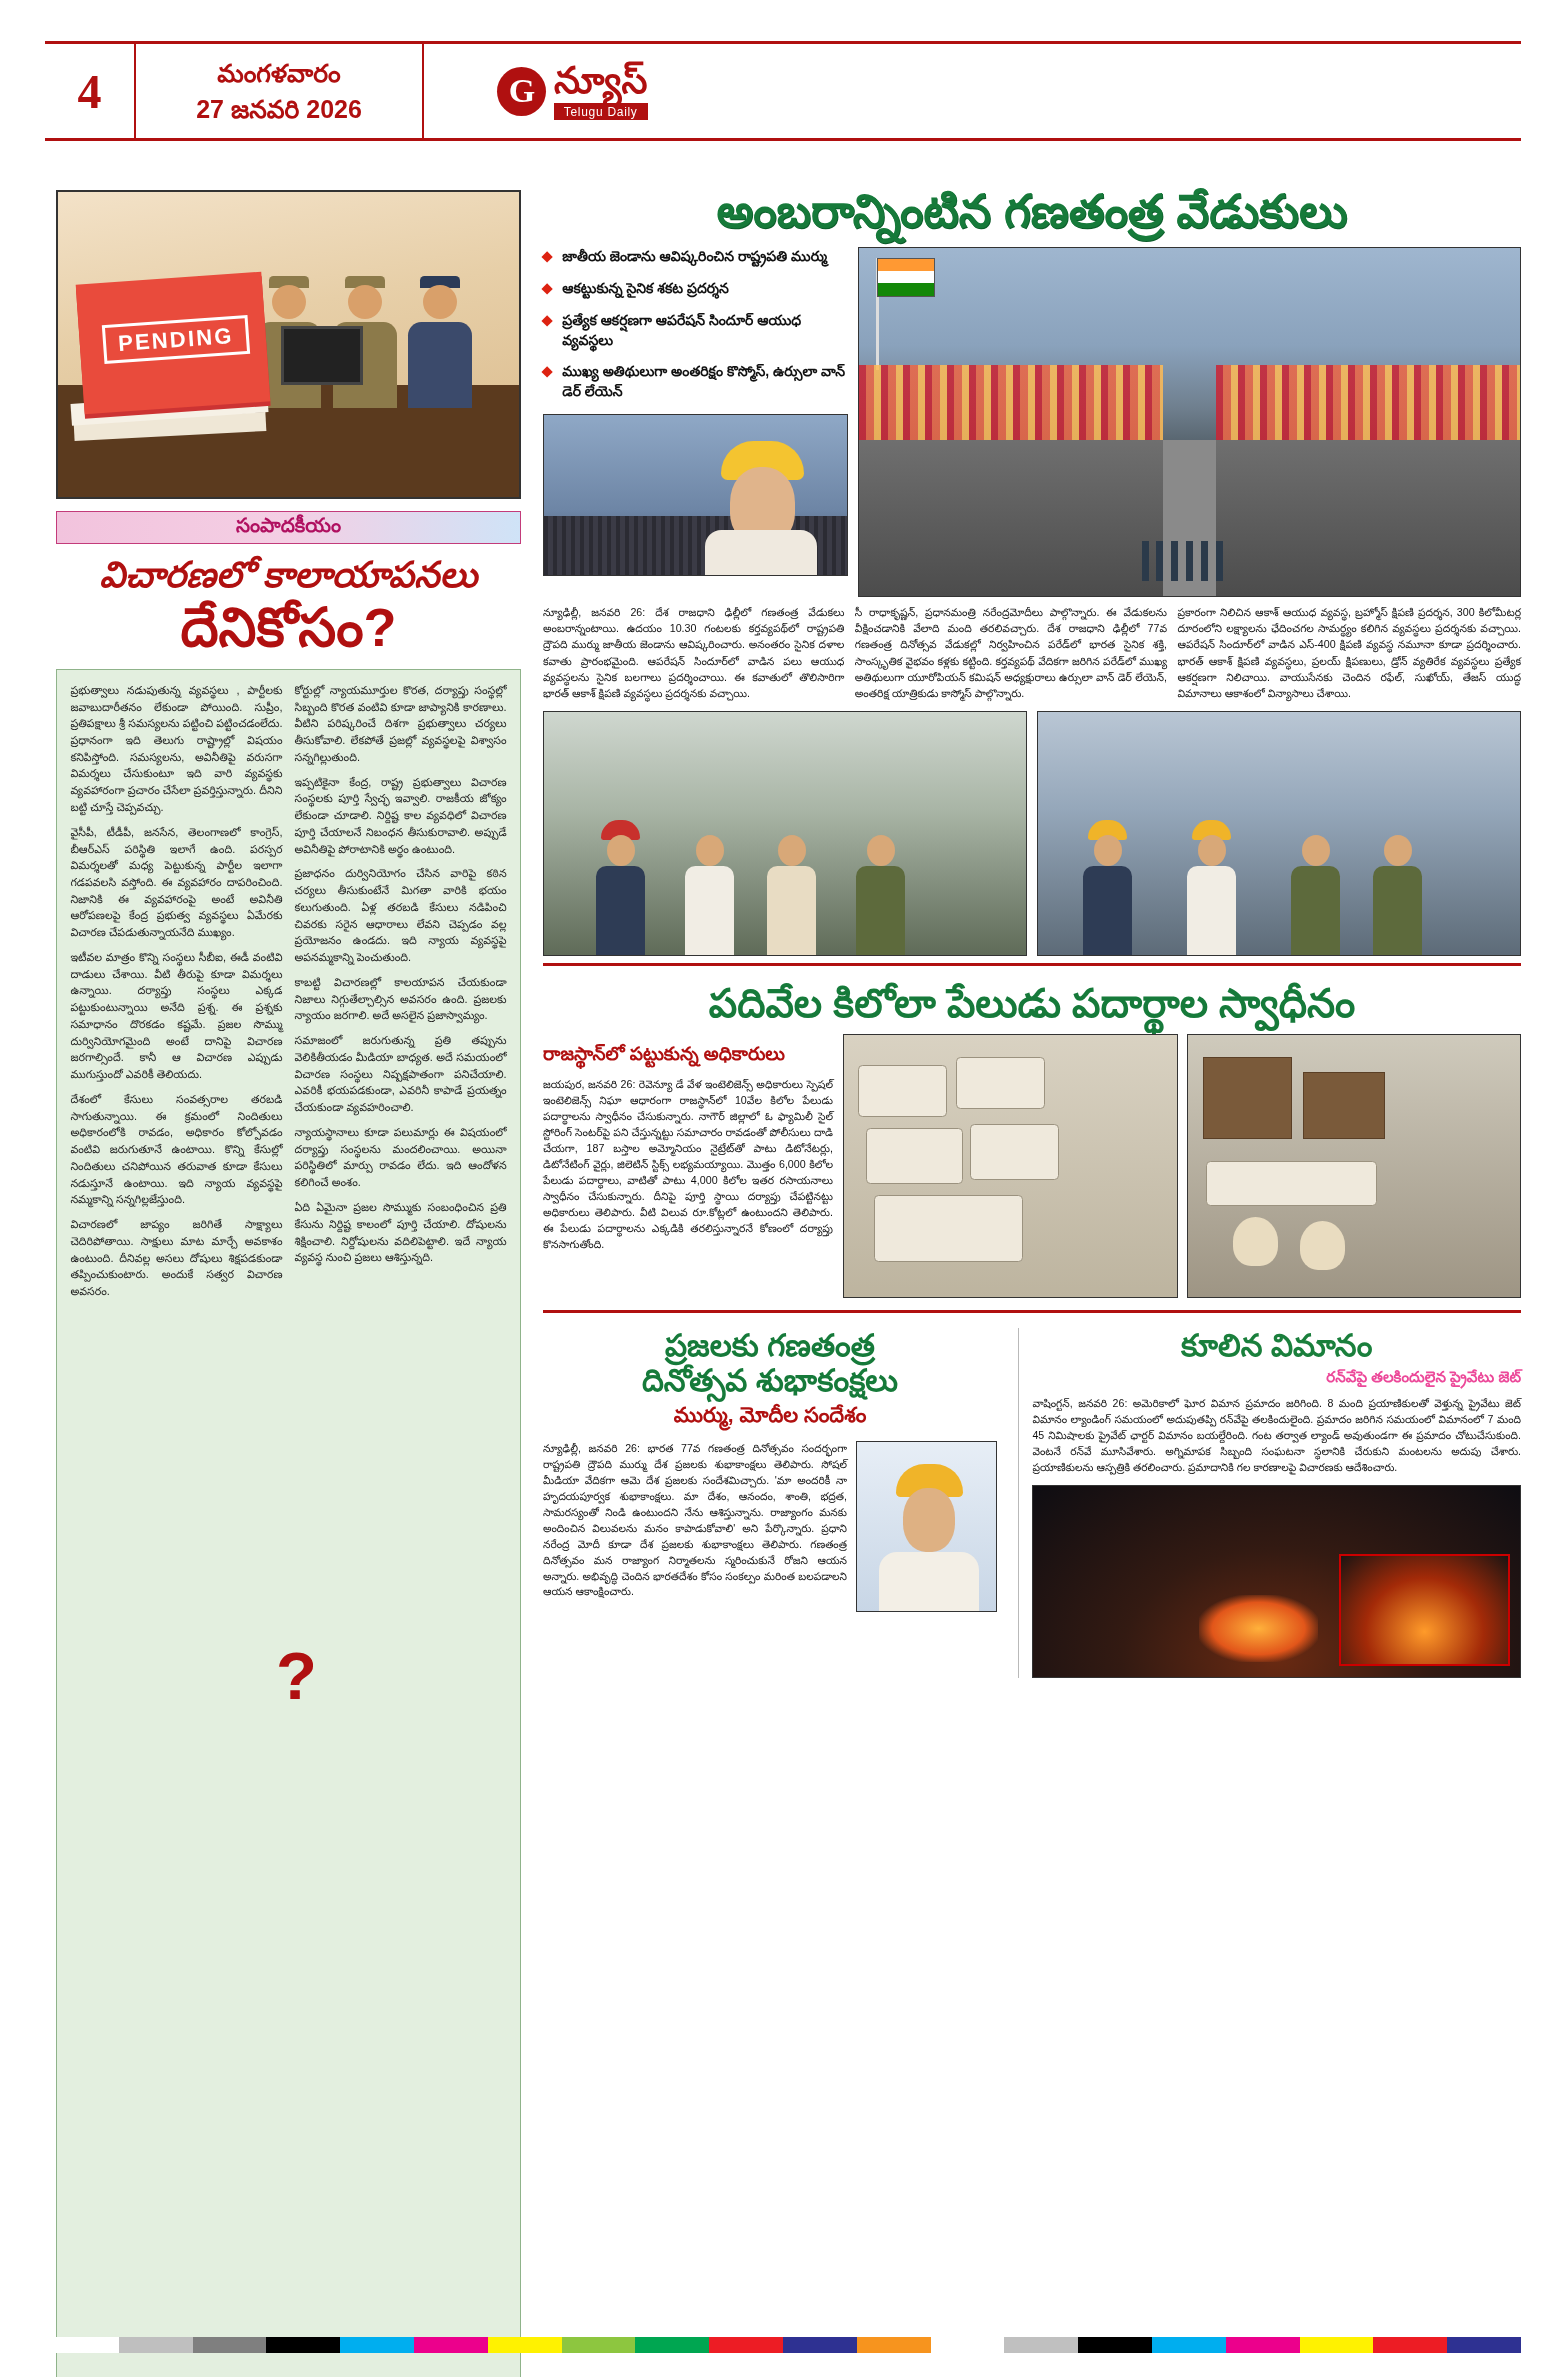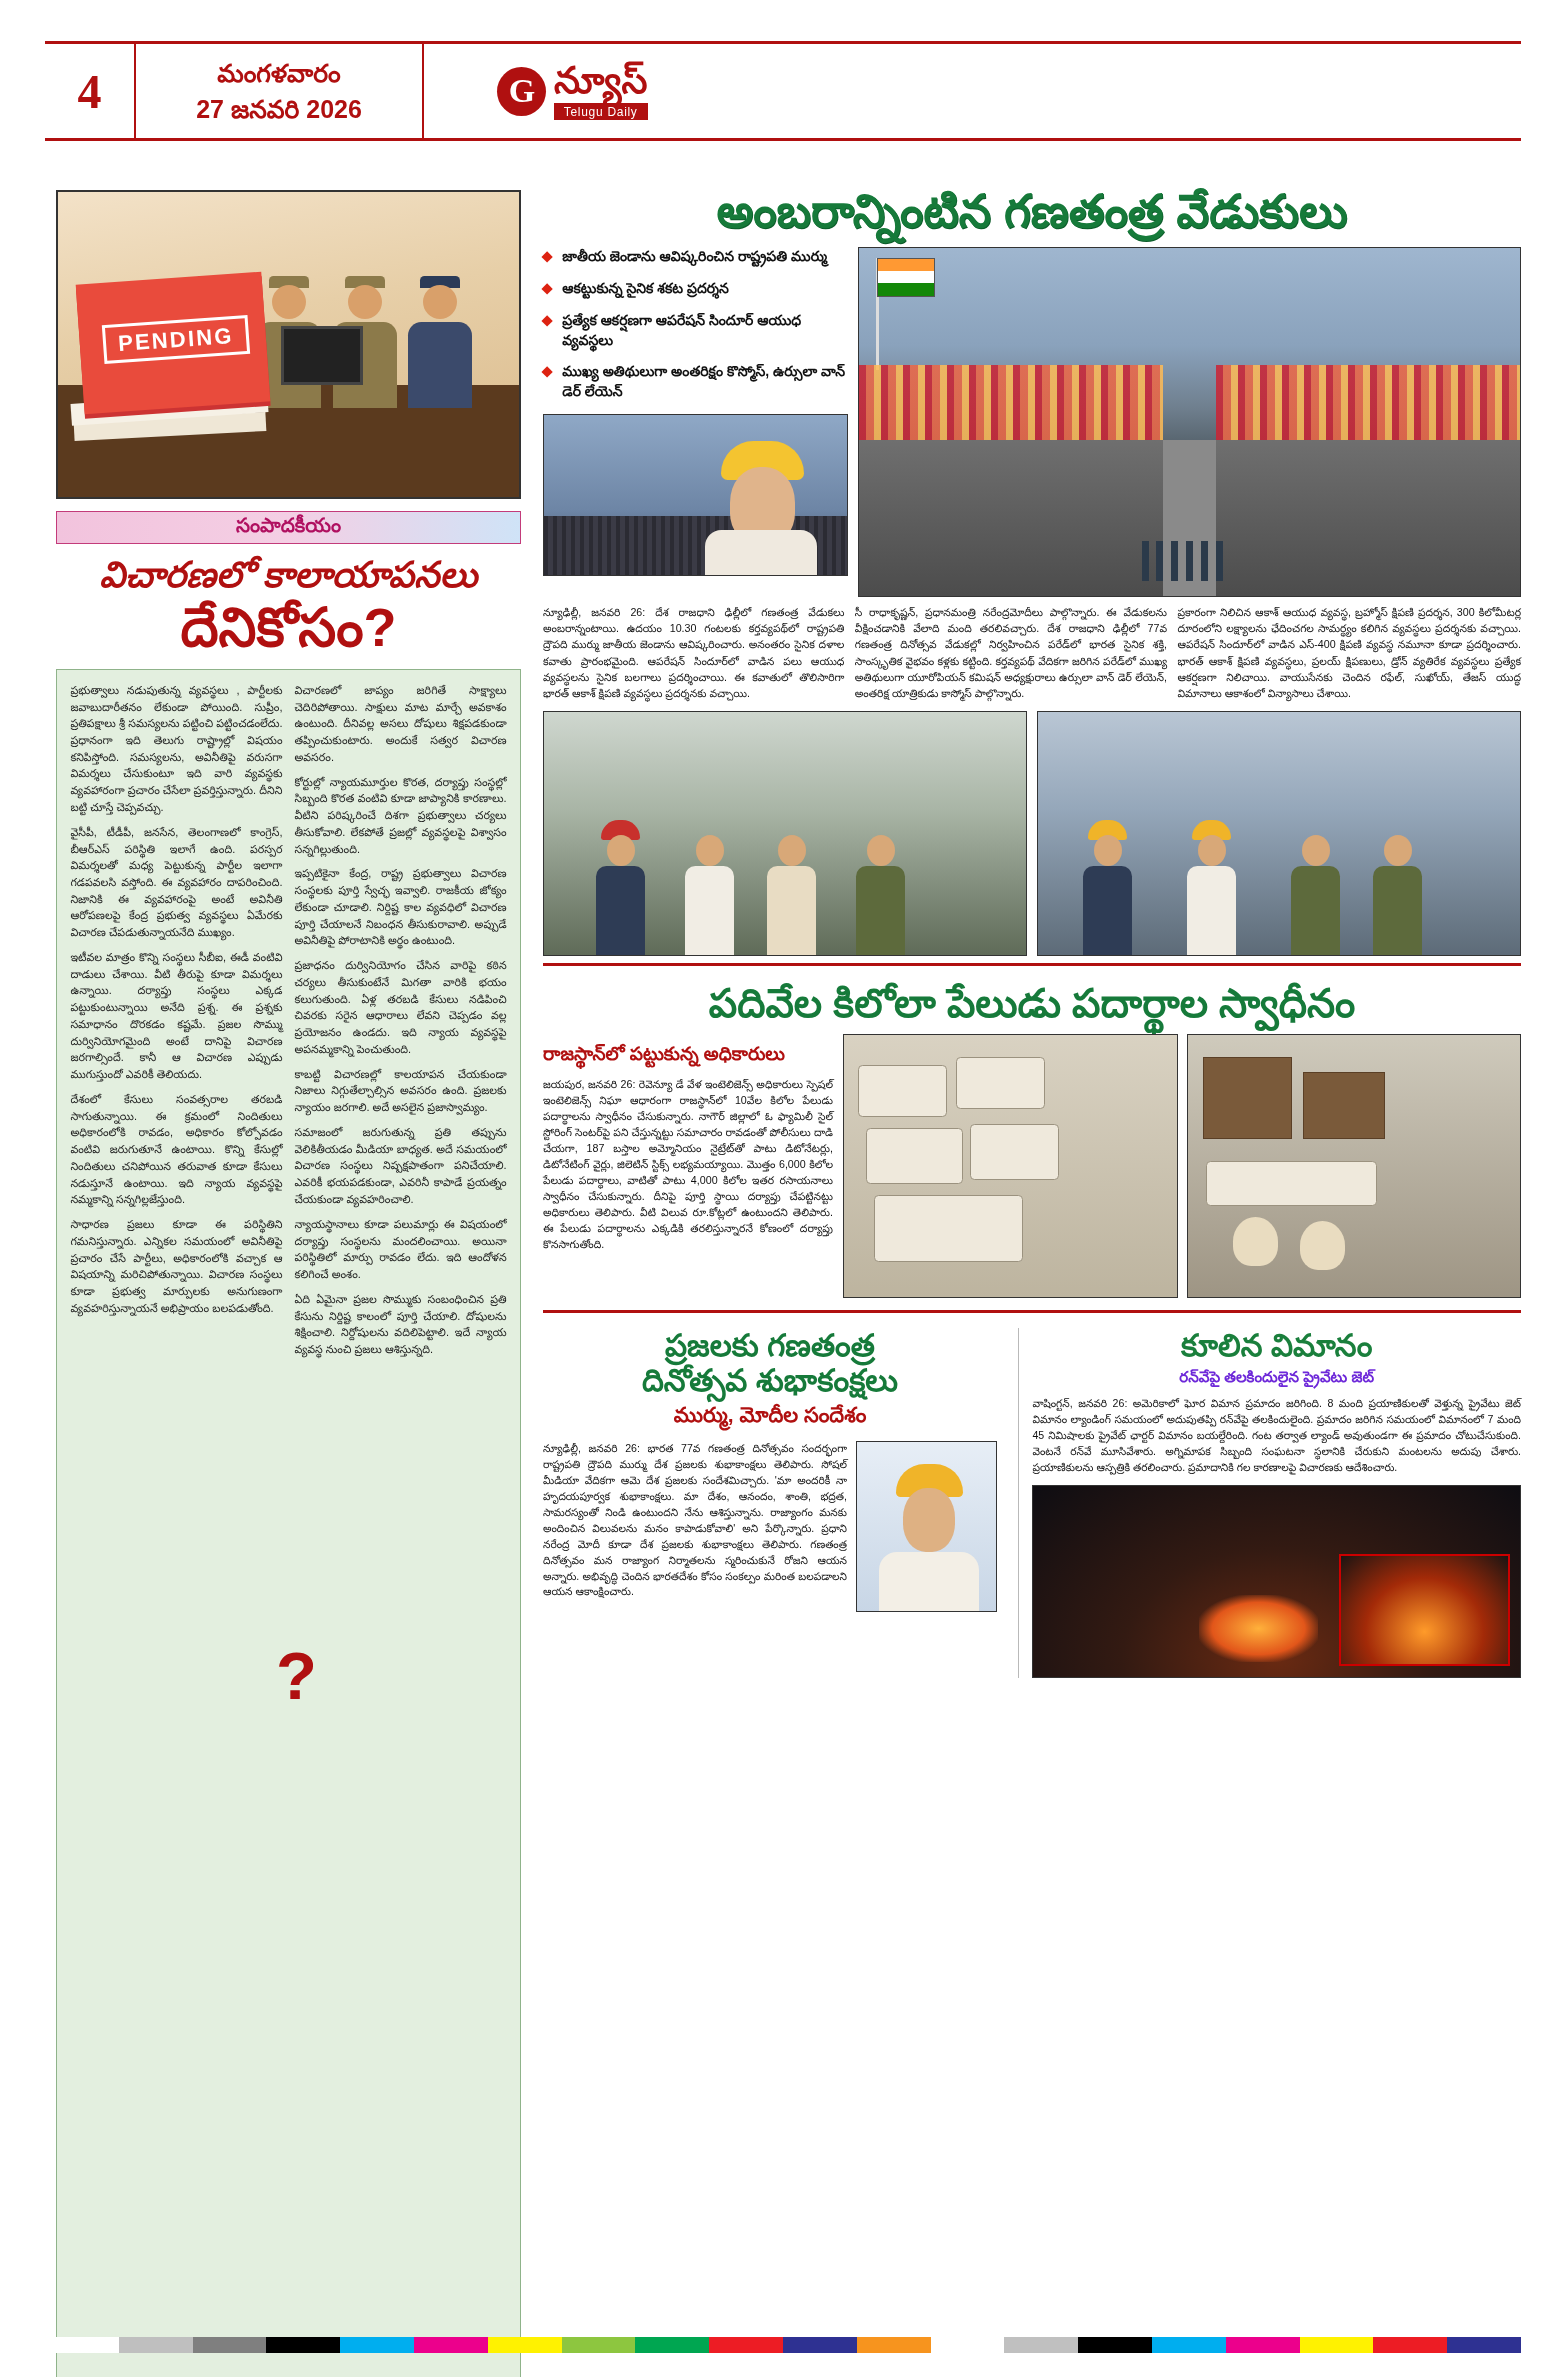--- a/index.html
+++ b/index.html
@@ -204,21 +204,21 @@
   .teddy { position:absolute; width:45px; height:49px; background:#e9dcc0; border-radius:50% 50% 40% 40%; }
 
   .bottom-row { display:flex; gap: 13.4px; margin-top: 15px; }
   .bl { width: 476px; border-right: 1.5px solid #b9b9b9; padding-right: 21px; }
   .br { flex:1; }
   .b-head {
     font-size: 31px; font-weight:bold; color:#167a3a; text-align:center; line-height:1.15;
   }
   .b-head.red { color:#1a7f3c; }
   .b-sub { text-align:center; color:#b01010; font-weight:bold; font-size: 21px; margin-top:4.5px; }
-  .b-sub2 { text-align:center; color:#6d28d9; font-weight:bold; font-size: 15px; margin-top:4.5px; }
+  .b-sub2 { text-align:right; color:#ec4899; font-weight:bold; font-size: 15px; margin-top:4.5px; }
 
   .b-body { display:flex; gap:9px; margin-top:9px;justify-content:flex-end; }
   .b-text { font-size: 10.6px; line-height:1.5; text-align:justify; flex:1; }
   .murmu-photo {
     width: 141px; height: 171px; border:1.5px solid #333; position:relative; overflow:hidden;
     background: linear-gradient(180deg,#e7eef6 0%, #c8d6e6 100%);
     flex: 0 0 141px;
   }
   .murmu-photo .turb { position:absolute; left:39px; top:22px; width:67px; height:33px; background:#f0b429; border-radius:37px 37px 6px 6px; }
   .murmu-photo .face { position:absolute; left:46px; top:46px; width:52px; height:64px; background:#deb183; border-radius:46% 46% 44% 44%; }
@@ -295,21 +295,20 @@
     </div>
 
     <div class="ed-head1">విచారణలో కాలాయాపనలు</div>
     <div class="ed-head2">దేనికోసం?</div>
 
     <div class="ed-body two-col">
       <p>ప్రభుత్వాలు నడుపుతున్న వ్యవస్థలు , పార్టీలకు జవాబుదారీతనం లేకుండా పోయింది. సుప్రీం, ప్రతిపక్షాలు శ్రీ సమస్యలను పట్టించి పట్టించడంలేదు. ప్రధానంగా ఇది తెలుగు రాష్ట్రాల్లో విషయం కనిపిస్తోంది. సమస్యలను, అవినీతిపై వరుసగా విమర్శలు చేసుకుంటూ ఇది వారి వ్యవస్థకు వ్యవహారంగా ప్రచారం చేసేలా ప్రవర్తిస్తున్నారు. దీనిని బట్టి చూస్తే చెప్పవచ్చు.</p>
       <p>వైసీపీ, టీడీపీ, జనసేన, తెలంగాణలో కాంగ్రెస్, బీఆర్ఎస్ పరిస్థితి ఇలాగే ఉంది. పరస్పర విమర్శలతో మధ్య పెట్టుకున్న పార్టీల ఇలాగా గడపవలసి వస్తోంది. ఈ వ్యవహారం దాపరించింది. నిజానికి ఈ వ్యవహారంపై అంటే అవినీతి ఆరోపణలపై కేంద్ర ప్రభుత్వ వ్యవస్థలు ఏమేరకు విచారణ చేపడుతున్నాయనేది ముఖ్యం.</p>
       <p>ఇటీవల మాత్రం కొన్ని సంస్థలు సీబీఐ, ఈడీ వంటివి దాడులు చేశాయి. వీటి తీరుపై కూడా విమర్శలు ఉన్నాయి. దర్యాప్తు సంస్థలు ఎక్కడ పట్టుకుంటున్నాయి అనేది ప్రశ్న. ఈ ప్రశ్నకు సమాధానం దొరకడం కష్టమే. ప్రజల సొమ్ము దుర్వినియోగమైంది అంటే దానిపై విచారణ జరగాల్సిందే. కానీ ఆ విచారణ ఎప్పుడు ముగుస్తుందో ఎవరికీ తెలియదు.</p>
       <p>దేశంలో కేసులు సంవత్సరాల తరబడి సాగుతున్నాయి. ఈ క్రమంలో నిందితులు అధికారంలోకి రావడం, అధికారం కోల్పోవడం వంటివి జరుగుతూనే ఉంటాయి. కొన్ని కేసుల్లో నిందితులు చనిపోయిన తరువాత కూడా కేసులు నడుస్తూనే ఉంటాయి. ఇది న్యాయ వ్యవస్థపై నమ్మకాన్ని సన్నగిల్లజేస్తుంది.</p>
-      <p>సాధారణ ప్రజలు కూడా ఈ పరిస్థితిని గమనిస్తున్నారు. ఎన్నికల సమయంలో అవినీతిపై ప్రచారం చేసే పార్టీలు, అధికారంలోకి వచ్చాక ఆ విషయాన్ని మరిచిపోతున్నాయి. విచారణ సంస్థలు కూడా ప్రభుత్వ మార్పులకు అనుగుణంగా వ్యవహరిస్తున్నాయనే అభిప్రాయం బలపడుతోంది.</p>
       <p>విచారణలో జాప్యం జరిగితే సాక్ష్యాలు చెదిరిపోతాయి. సాక్షులు మాట మార్చే అవకాశం ఉంటుంది. దీనివల్ల అసలు దోషులు శిక్షపడకుండా తప్పించుకుంటారు. అందుకే సత్వర విచారణ అవసరం.</p>
       <p>కోర్టుల్లో న్యాయమూర్తుల కొరత, దర్యాప్తు సంస్థల్లో సిబ్బంది కొరత వంటివి కూడా జాప్యానికి కారణాలు. వీటిని పరిష్కరించే దిశగా ప్రభుత్వాలు చర్యలు తీసుకోవాలి. లేకపోతే ప్రజల్లో వ్యవస్థలపై విశ్వాసం సన్నగిల్లుతుంది.</p>
       <p>ఇప్పటికైనా కేంద్ర, రాష్ట్ర ప్రభుత్వాలు విచారణ సంస్థలకు పూర్తి స్వేచ్ఛ ఇవ్వాలి. రాజకీయ జోక్యం లేకుండా చూడాలి. నిర్దిష్ట కాల వ్యవధిలో విచారణ పూర్తి చేయాలనే నిబంధన తీసుకురావాలి. అప్పుడే అవినీతిపై పోరాటానికి అర్థం ఉంటుంది.</p>
       <p>ప్రజాధనం దుర్వినియోగం చేసిన వారిపై కఠిన చర్యలు తీసుకుంటేనే మిగతా వారికి భయం కలుగుతుంది. ఏళ్ల తరబడి కేసులు నడిపించి చివరకు సరైన ఆధారాలు లేవని చెప్పడం వల్ల ప్రయోజనం ఉండదు. ఇది న్యాయ వ్యవస్థపై అపనమ్మకాన్ని పెంచుతుంది.</p>
       <p>కాబట్టి విచారణల్లో కాలయాపన చేయకుండా నిజాలు నిగ్గుతేల్చాల్సిన అవసరం ఉంది. ప్రజలకు న్యాయం జరగాలి. అదే అసలైన ప్రజాస్వామ్యం.</p>
       <p>సమాజంలో జరుగుతున్న ప్రతి తప్పును వెలికితీయడం మీడియా బాధ్యత. అదే సమయంలో విచారణ సంస్థలు నిష్పక్షపాతంగా పనిచేయాలి. ఎవరికీ భయపడకుండా, ఎవరినీ కాపాడే ప్రయత్నం చేయకుండా వ్యవహరించాలి.</p>
       <p>న్యాయస్థానాలు కూడా పలుమార్లు ఈ విషయంలో దర్యాప్తు సంస్థలను మందలించాయి. అయినా పరిస్థితిలో మార్పు రావడం లేదు. ఇది ఆందోళన కలిగించే అంశం.</p>
       <p>ఏది ఏమైనా ప్రజల సొమ్ముకు సంబంధించిన ప్రతి కేసును నిర్దిష్ట కాలంలో పూర్తి చేయాలి. దోషులను శిక్షించాలి. నిర్దోషులను వదిలిపెట్టాలి. ఇదే న్యాయ వ్యవస్థ నుంచి ప్రజలు ఆశిస్తున్నది.</p>
       <div class="ed-qmark">?</div>
     </div>

